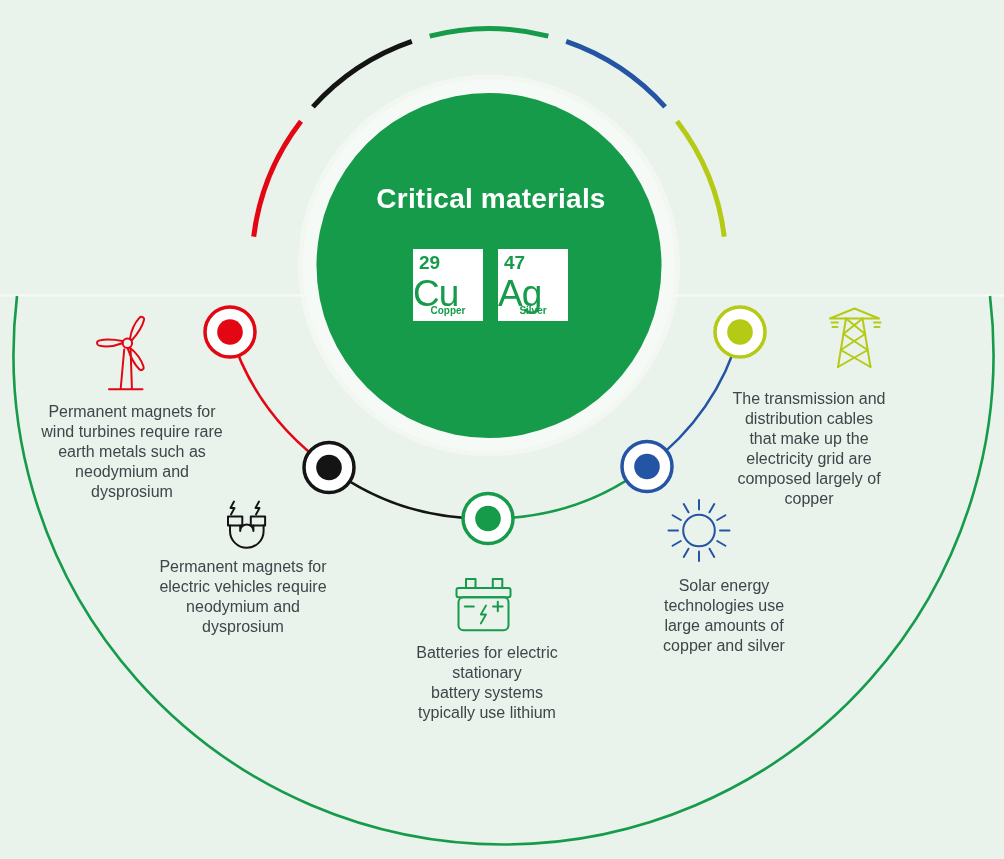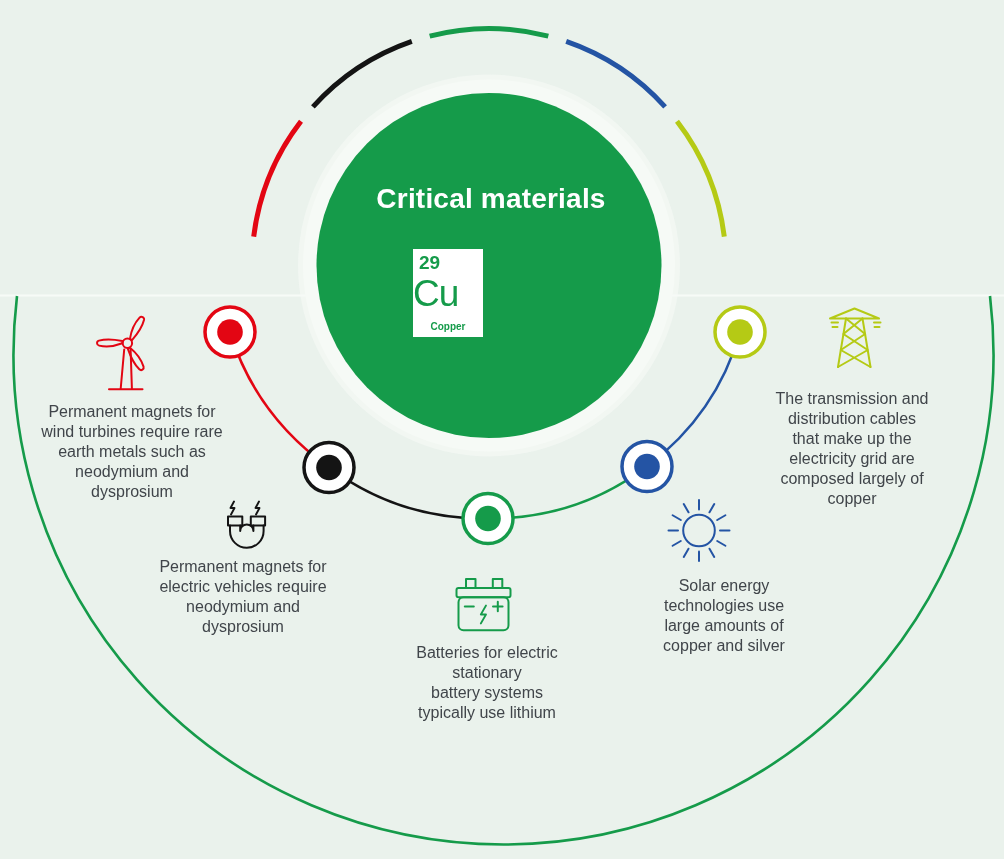--- a/index.html
+++ b/index.html
@@ -19,21 +19,21 @@
   .fl-white{fill:#ffffff;} .fl-ring{fill:var(--ring);stroke:none;}
   .seg{stroke-width:5;}
   .conn{stroke-width:2.6;}
   .nodeOuter{stroke-width:3.5;}
   .icon{stroke-width:2;stroke-linecap:round;stroke-linejoin:round;}
   .title{
     position:absolute;left:291px;top:163px;width:400px;text-align:center;
     color:#ffffff;font-size:28px;line-height:31px;font-weight:bold;letter-spacing:.2px;margin-top:20px;
   }
   .tile{
-    position:absolute;top:249px;width:70px;height:88px;background:#ffffff;color:var(--green);
+    position:absolute;top:249px;width:70px;height:72px;background:#ffffff;color:var(--green);
   }
   .tile .num{position:absolute;top:3px;left:6px;font-size:19px;font-weight:bold;}
   .tile .sym{position:absolute;top:24px;left:0;right:0;text-align:left;font-size:37px;letter-spacing:-1px;}
   .tile .nm{position:absolute;bottom:5px;left:0;right:0;text-align:center;font-size:10px;font-weight:bold;}
   .desc{
     position:absolute;color:var(--text);font-size:16px;line-height:20px;text-align:center;
   }
 </style>
 </head>
 <body>
@@ -144,20 +144,25 @@
 
   <div class="title">
     <div>Critical materials</div>
   </div>
 
   <div class="tile" style="left:413px">
     <div class="num">29</div>
     <div class="sym">Cu</div>
     <div class="nm">Copper</div>
   </div>
+  <div class="tile" style="left:498px">
+    <div class="num">47</div>
+    <div class="sym">Ag</div>
+    <div class="nm">Silver</div>
+  </div>
 
   <div class="desc" style="left:32px;top:402px;width:200px">
     <div>Permanent magnets for</div>
     <div>wind turbines require rare</div>
     <div>earth metals such as</div>
     <div>neodymium and</div>
     <div>dysprosium</div>
   </div>
 
   <div class="desc" style="left:138px;top:557px;width:210px">
@@ -174,21 +179,21 @@
     <div>typically use lithium</div>
   </div>
 
   <div class="desc" style="left:644px;top:576px;width:160px">
     <div>Solar energy</div>
     <div>technologies use</div>
     <div>large amounts of</div>
     <div>copper and silver</div>
   </div>
 
-  <div class="desc" style="left:757px;top:389px;width:190px">
+  <div class="desc" style="left:714px;top:389px;width:190px">
     <div>The transmission and</div>
     <div>distribution cables</div>
     <div>that make up the</div>
     <div>electricity grid are</div>
     <div>composed largely of</div>
     <div>copper</div>
   </div>
 
 </div>
 

